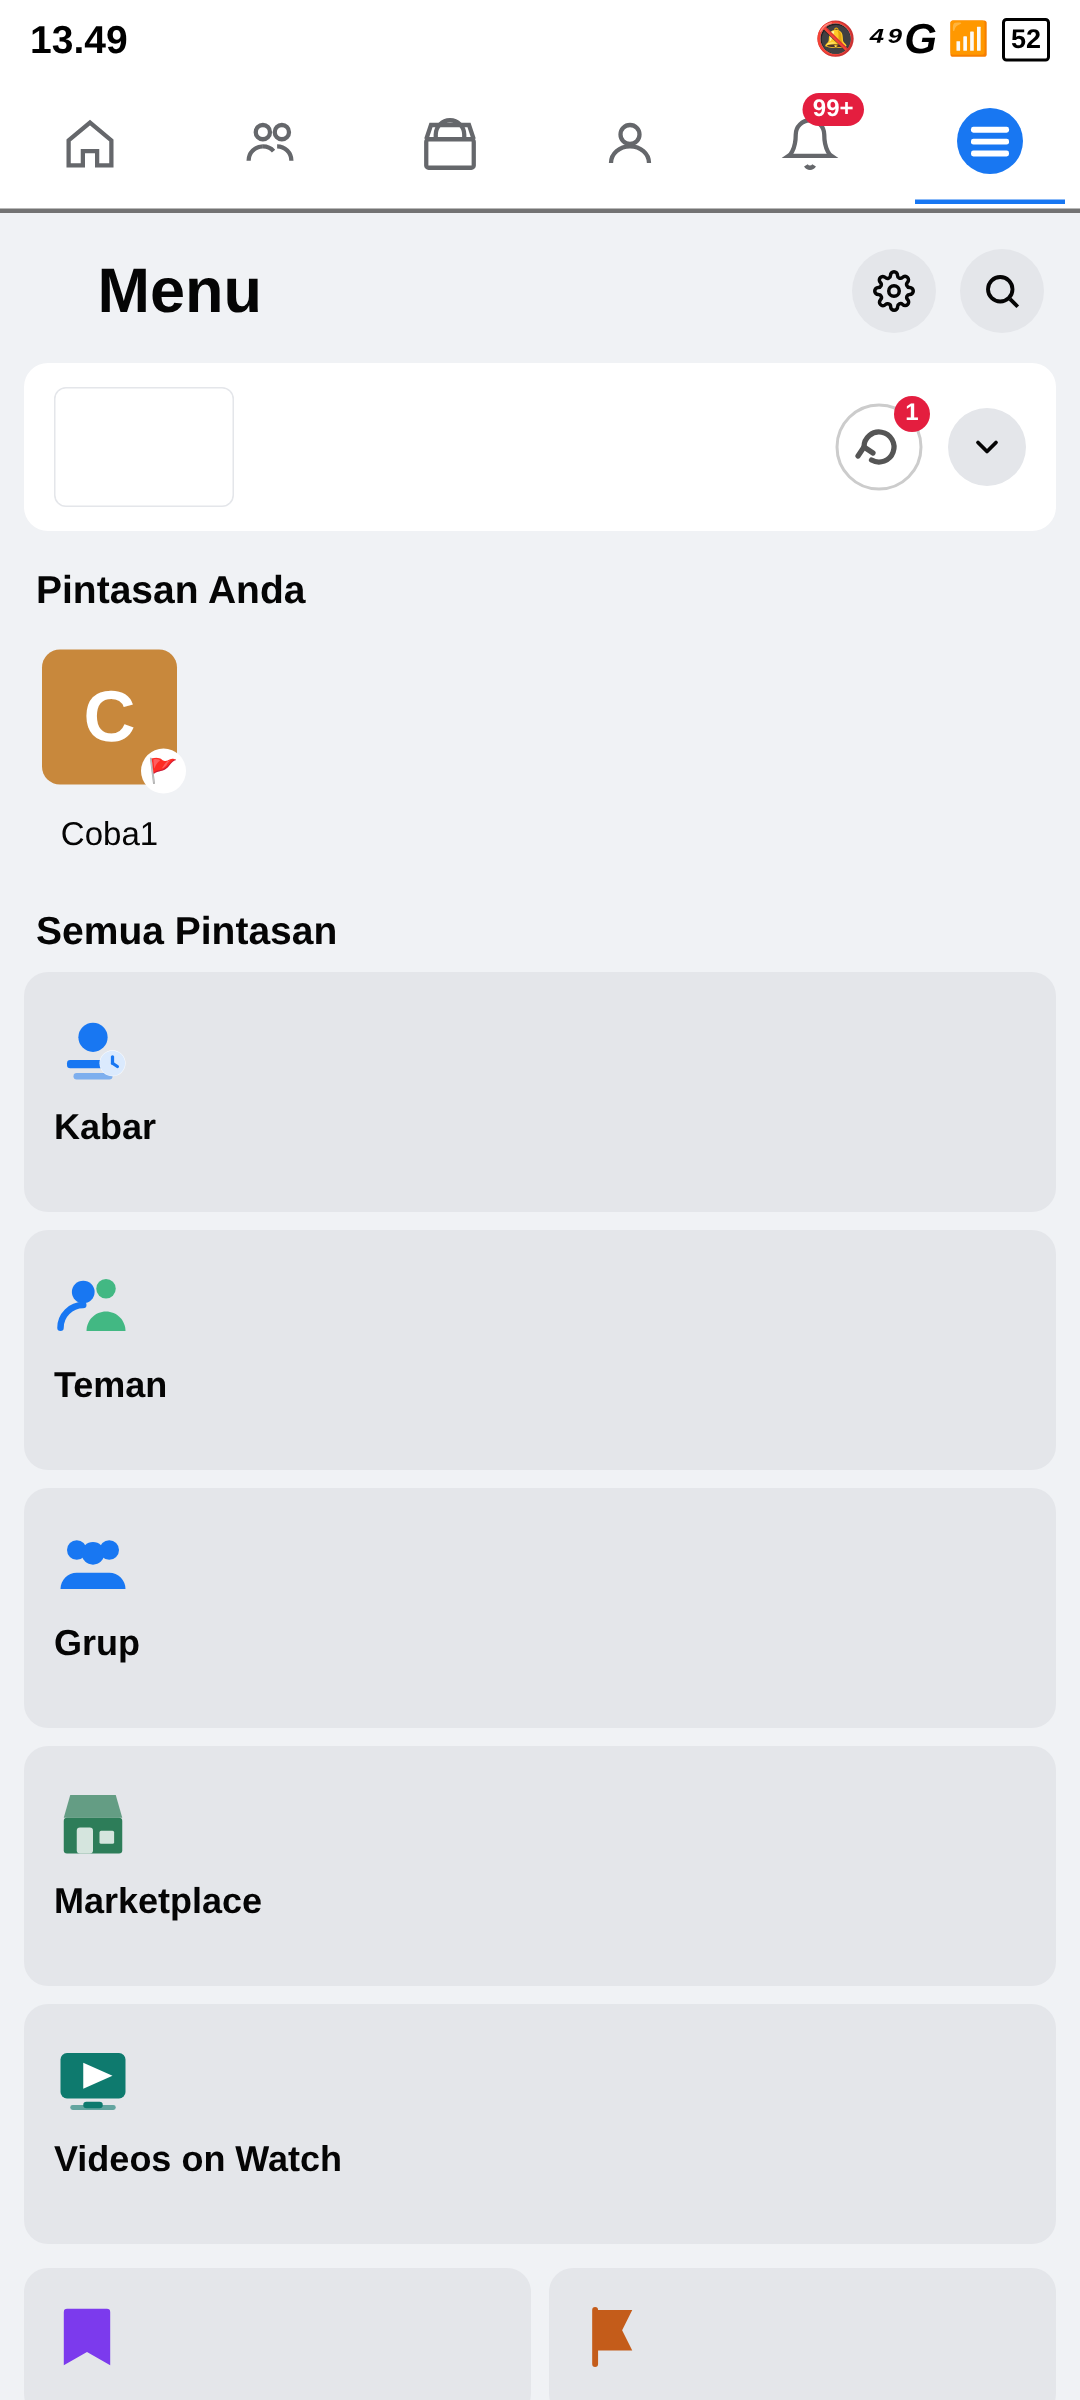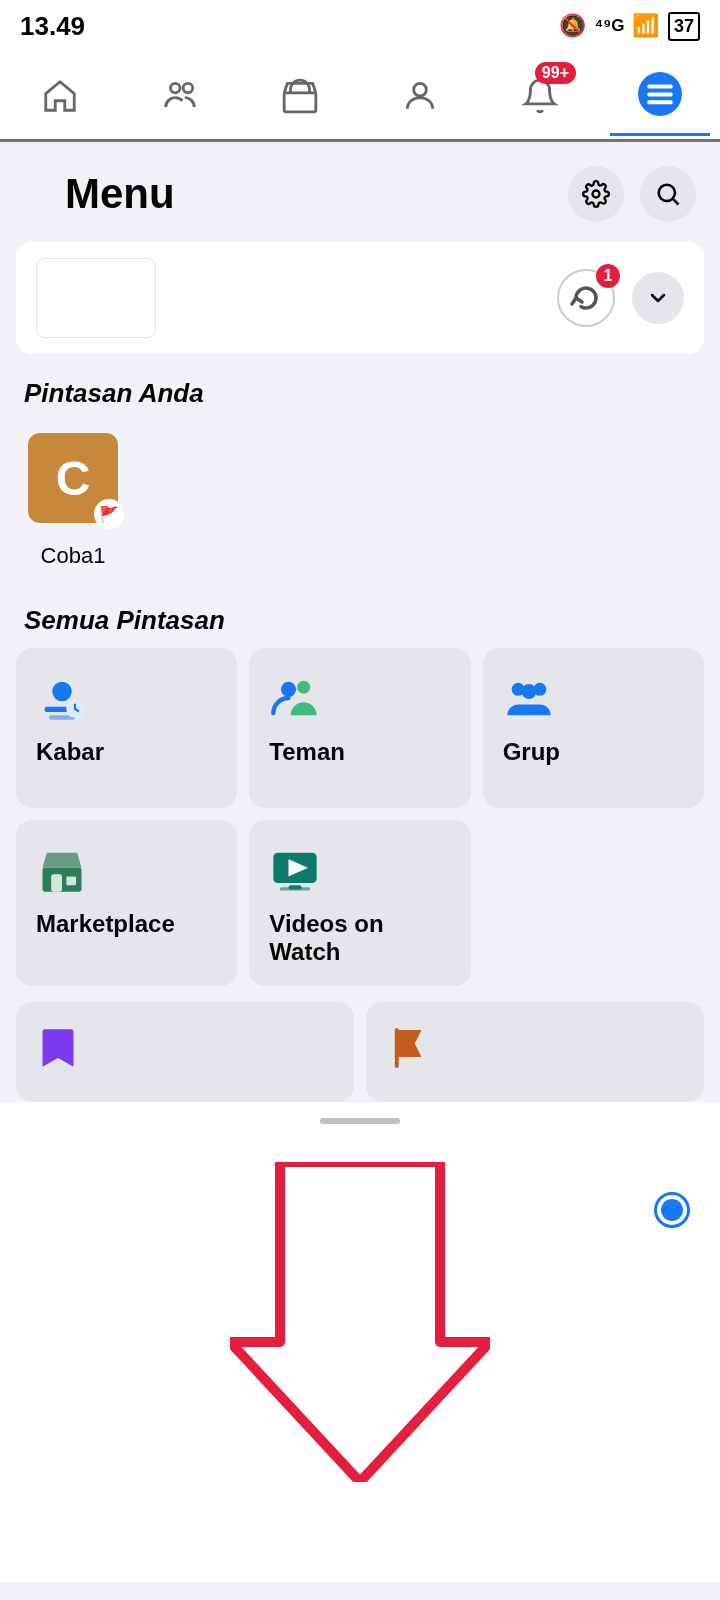--- a/index.html
+++ b/index.html
@@ -169,21 +169,20 @@
       justify-content: center;
       cursor: pointer;
     }
 
     
     .section-title {
       font-size: 26px;
       font-weight: 700;
       color: #050505;
       padding: 8px 24px 12px 24px;
-      font-style: italic;
     }
 
     .shortcut-item {
       display: flex;
       flex-direction: column;
       align-items: center;
       padding: 12px;
       cursor: pointer;
     }
     .shortcut-avatar {
@@ -215,21 +214,21 @@
     .shortcut-label {
       font-size: 22px;
       color: #050505;
       margin-top: 20px;
       text-align: center;
     }
 
     
     .grid-container {
       display: grid;
-      grid-template-columns: 1fr 1fr 1fr;
+      grid-template-columns: 1fr;
       gap: 12px;
       padding: 0 16px 16px 16px;
     }
     .grid-item {
       background: #e4e6ea;
       border-radius: 16px;
       padding: 24px 20px 20px 20px;
       cursor: pointer;
       display: flex;
       flex-direction: column;
@@ -316,23 +315,23 @@
       background: #1877f2;
     }
   </style>
 </head>
 <body>
 
 <div class="status-bar">
   <span>13.49</span>
   <div class="status-right">
     <span>🔕</span>
-    <span style="font-size:17px; font-weight:bold;">⁴⁹G</span>
+    <span style="font-size:28px; font-weight:bold;font-style:italic;">⁴⁹G</span>
     <span>📶</span>
-    <span class="battery-icon">37</span>
+    <span class="battery-icon">52</span>
   </div>
 </div>
 
 <div class="nav-bar">
 
   <div class="nav-item">
     <svg viewBox="0 0 24 24" fill="none" stroke="#65676b" stroke-width="1.8">
       <path d="M3 10.5L12 3l9 7.5V21H15v-6H9v6H3V10.5z"></path>
     </svg>
   </div>

